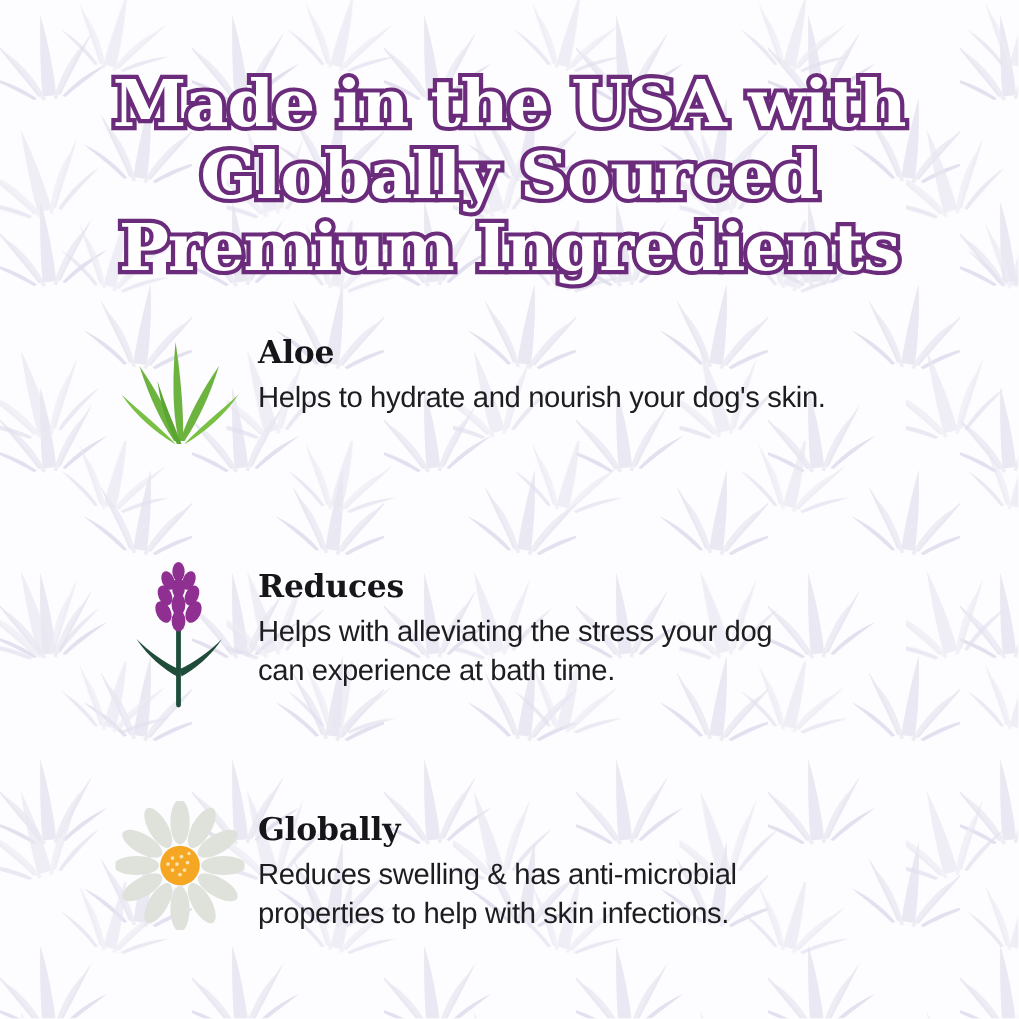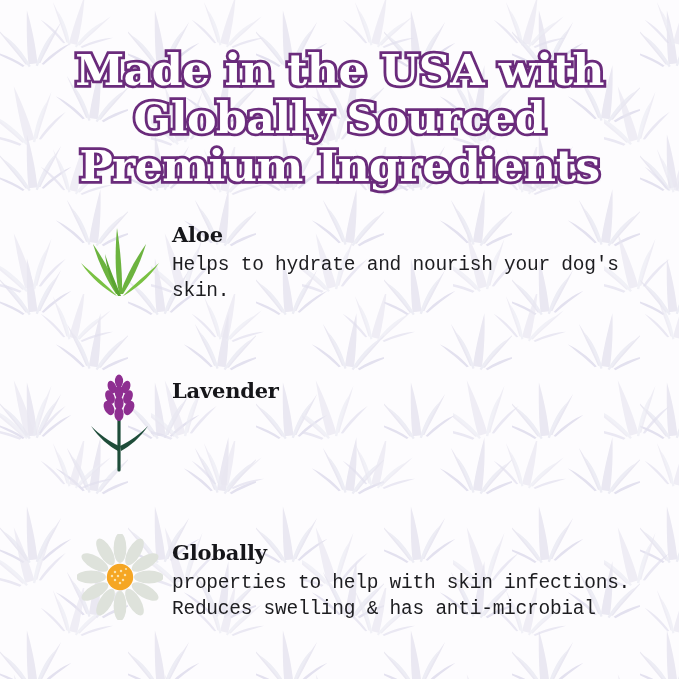--- a/index.html
+++ b/index.html
@@ -92,21 +92,21 @@
     font-family:"DejaVu Serif", serif;
     font-weight:700;
     font-size:21px;
     line-height:25px;
     color:#16161a;
     letter-spacing:-0.2px;
     margin-bottom:5px;
   }
 
   .ing-desc {
-    font-family:Liberation Mono, monospace;
+    font-family:Liberation Sans, sans-serif;
     font-weight:400;
     font-size:19.5px;
     line-height:26px;
     color:#1d1d20;
     letter-spacing:-0.25px;
     max-width:470px;
   }
   .ing-desc .ln { display:block; }
 </style>
 </head>
@@ -183,21 +183,25 @@
           <ellipse cx="27" cy="25" rx="4.4" ry="7.0" transform="rotate(-24 27 25)"></ellipse>
           <ellipse cx="45" cy="25" rx="4.4" ry="7.0" transform="rotate(24 45 25)"></ellipse>
           <ellipse cx="36" cy="31" rx="4.6" ry="7.2"></ellipse>
           <ellipse cx="26" cy="36" rx="4.8" ry="7.6" transform="rotate(-26 26 36)"></ellipse>
           <ellipse cx="46" cy="36" rx="4.8" ry="7.6" transform="rotate(26 46 36)"></ellipse>
           <ellipse cx="36" cy="42" rx="4.6" ry="7.0"></ellipse>
         </g>
       </svg>
     </div>
     <div class="ing-text">
-      <div class="ing-name">Lavender</div>
+      <div class="ing-name">Reduces</div>
+      <div class="ing-desc">
+        <span class="ln">Helps with alleviating the stress your dog</span>
+        <span class="ln">can experience at bath time.</span>
+      </div>
     </div>
   </div>
 
   <div class="ingredient" id="ing-chamomile">
     <div class="ing-icon">
       <svg width="86" height="86" viewBox="0 0 86 86" xmlns="http://www.w3.org/2000/svg">
         <g fill="#dee2db">
           <ellipse cx="43" cy="14" rx="6.4" ry="15"></ellipse>
           <ellipse cx="43" cy="14" rx="6.4" ry="15" transform="rotate(30 43 43)"></ellipse>
           <ellipse cx="43" cy="14" rx="6.4" ry="15" transform="rotate(60 43 43)"></ellipse>
@@ -221,19 +225,19 @@
             <circle cx="38" cy="46" r="1.25"></circle>
           <circle cx="43" cy="49" r="1.25"></circle>
             <circle cx="35" cy="42" r="1.25"></circle>
           <circle cx="49" cy="35" r="1.1"></circle>
         </g>
       </svg>
     </div>
     <div class="ing-text">
       <div class="ing-name">Globally</div>
       <div class="ing-desc">
+        <span class="ln">Reduces swelling &amp; has anti-microbial</span>
         <span class="ln">properties to help with skin infections.</span>
-        <span class="ln">Reduces swelling &amp; has anti-microbial</span>
       </div>
     </div>
   </div>
 
 </div>
 
 </body></html>

